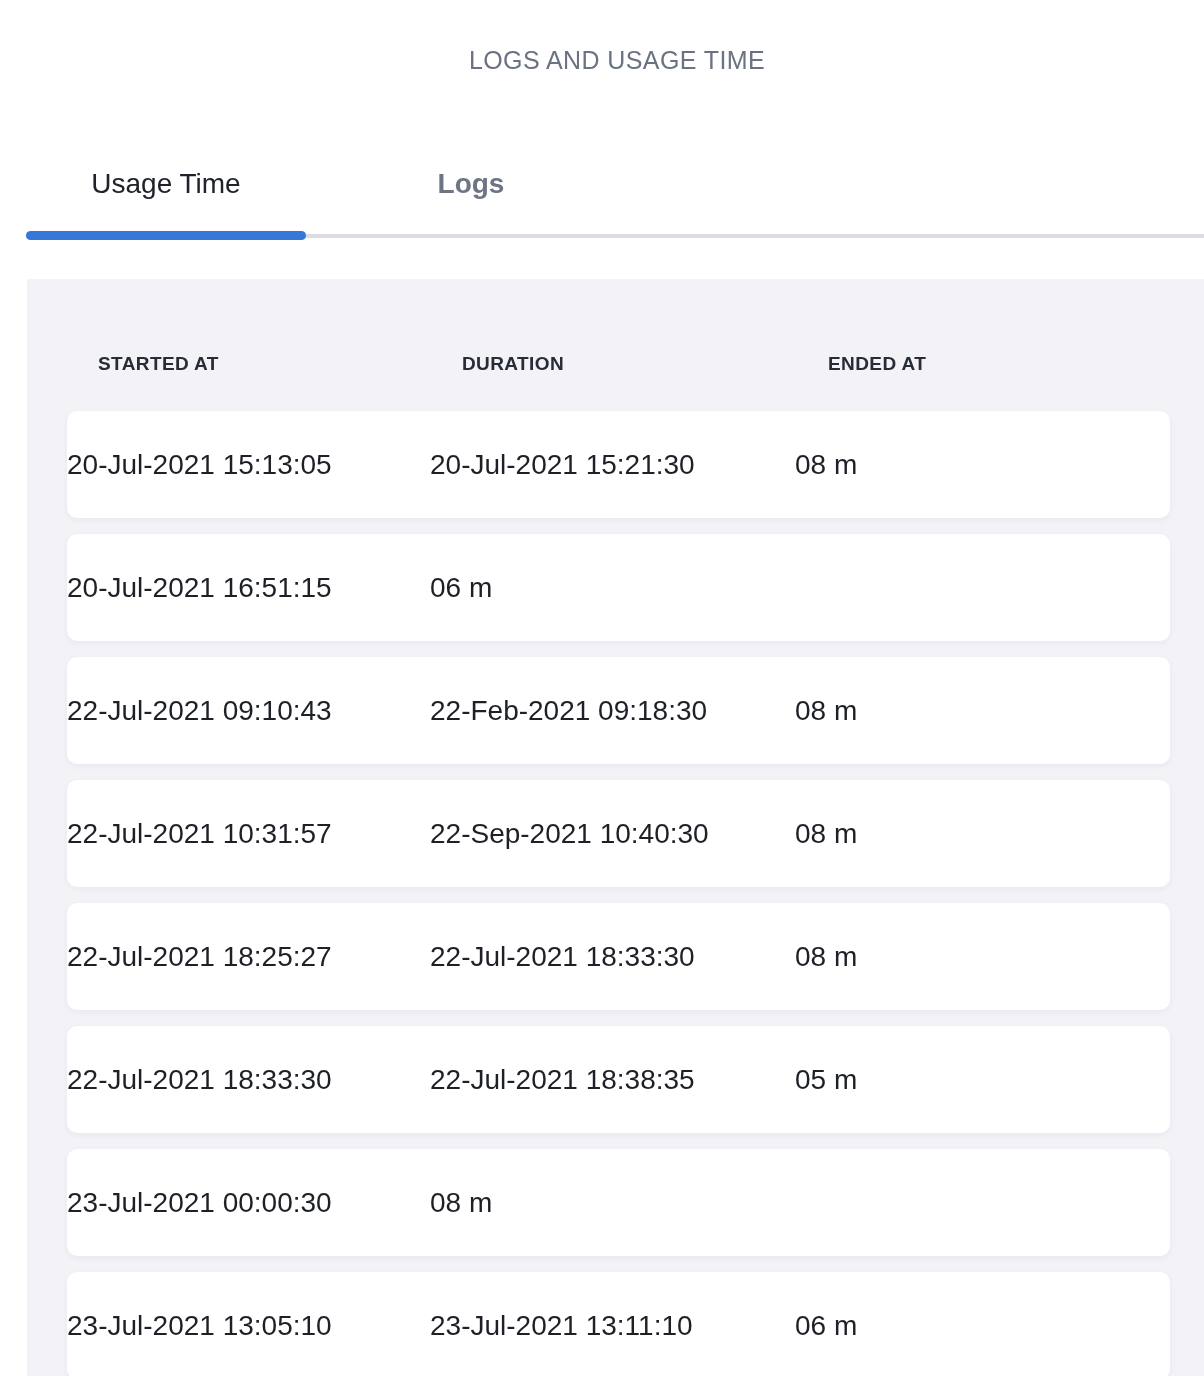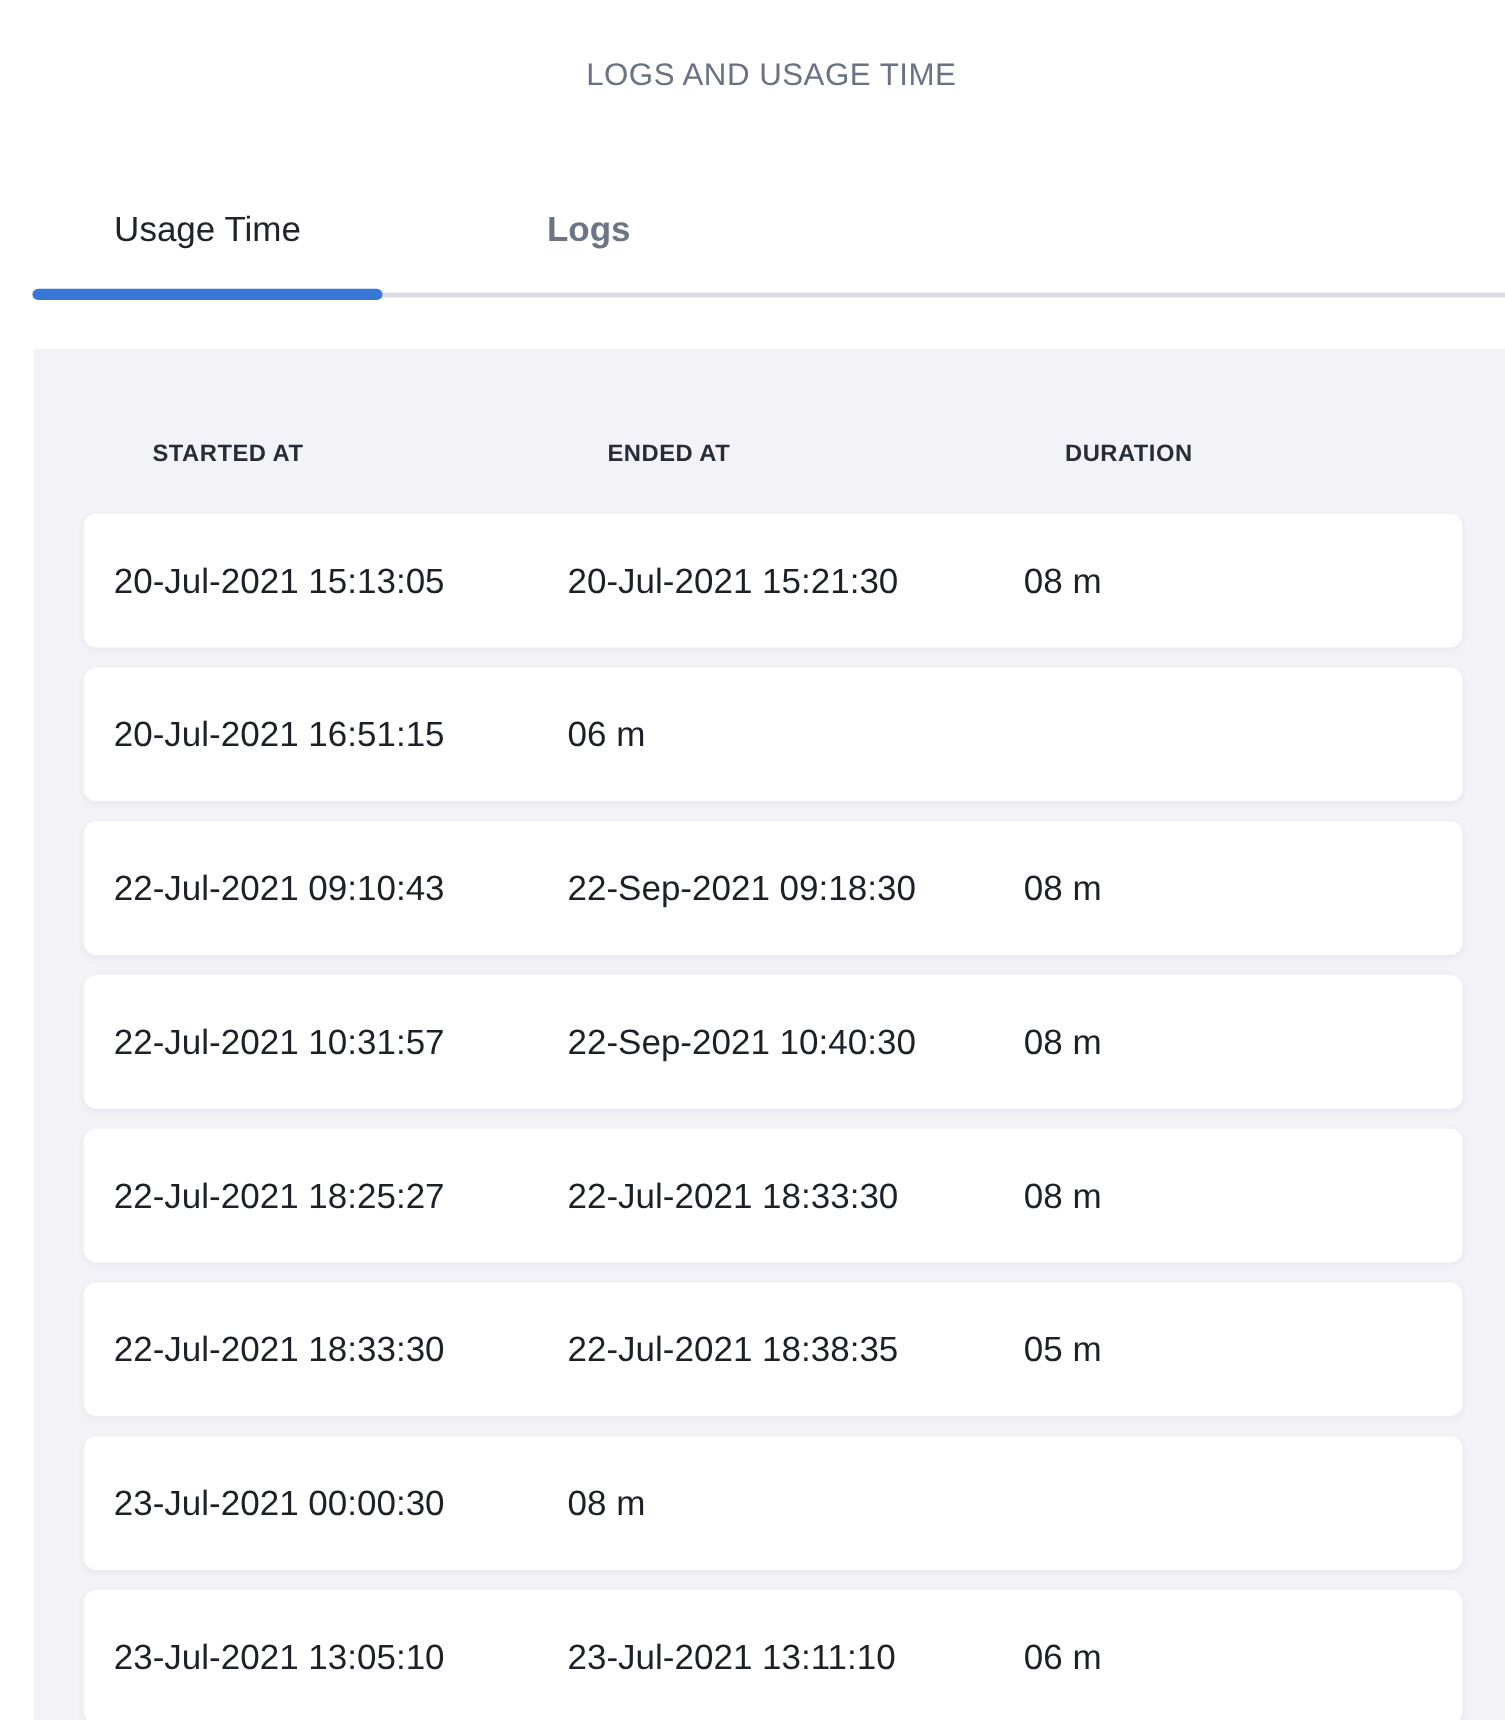--- a/index.html
+++ b/index.html
@@ -75,59 +75,59 @@
     align-items: center;
     height: 107px;
     background: #ffffff;
     border-radius: 10px;
     margin-bottom: 16px;
     box-shadow: 0 2px 6px rgba(40, 40, 80, 0.05);
     font-size: 28px;
     font-weight: 400;
     color: #1d2027;
   }
-  .cell { white-space: nowrap; margin-left: 24px; }
+  .cell { white-space: nowrap; }
 </style>
 </head>
 <body>
 
 <div class="section-title">LOGS AND USAGE TIME</div>
 
 <div class="tabs">
   <div class="tabs-track"></div>
   <div class="tab tab-usage active">
     <span>Usage Time</span>
     <div class="active-indicator"></div>
   </div>
   <div class="tab tab-logs inactive">
     <span>Logs</span>
   </div>
 </div>
 
 <div class="panel">
   <div class="header-row">
     <div class="cell">STARTED AT</div>
+    <div class="cell">DURATION</div>
     <div class="cell">ENDED AT</div>
-    <div class="cell">DURATION</div>
   </div>
   <div id="table-body">
   <div class="row-card">
     <div class="cell">20-Jul-2021 15:13:05</div>
     <div class="cell">20-Jul-2021 15:21:30</div>
     <div class="cell">08 m</div>
   </div>
 
   <div class="row-card">
     <div class="cell">20-Jul-2021 16:51:15</div>
     <div class="cell">06 m</div>
   </div>
 
   <div class="row-card">
     <div class="cell">22-Jul-2021 09:10:43</div>
-    <div class="cell">22-Sep-2021 09:18:30</div>
+    <div class="cell">22-Feb-2021 09:18:30</div>
     <div class="cell">08 m</div>
   </div>
 
   <div class="row-card">
     <div class="cell">22-Jul-2021 10:31:57</div>
     <div class="cell">22-Sep-2021 10:40:30</div>
     <div class="cell">08 m</div>
   </div>
 
   <div class="row-card">

